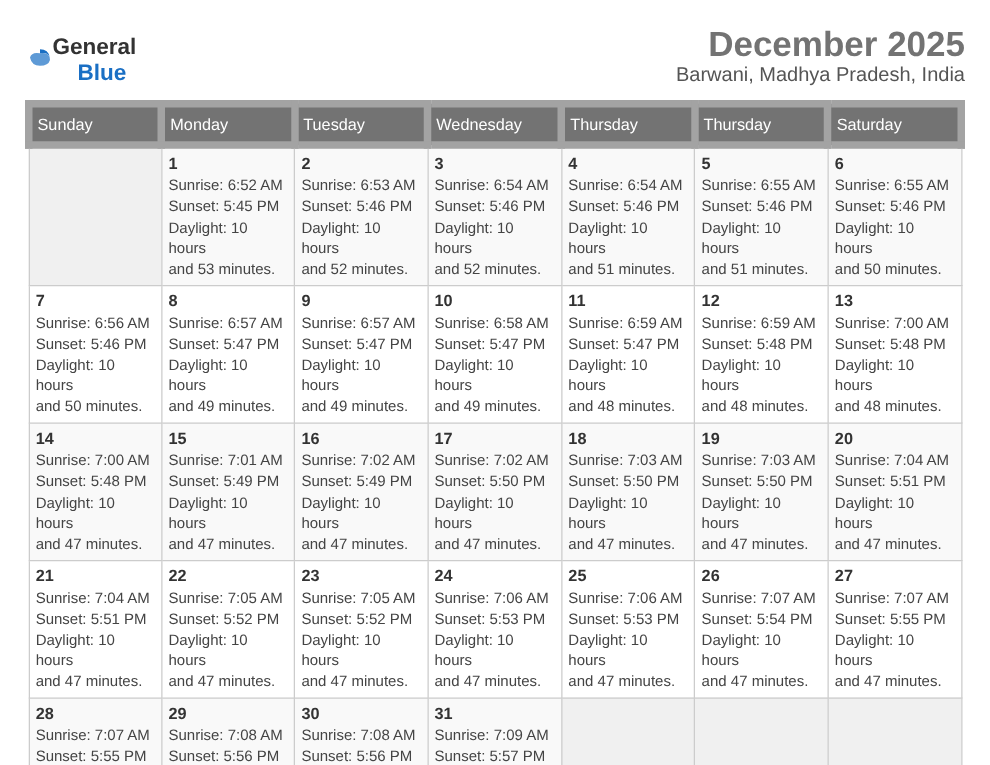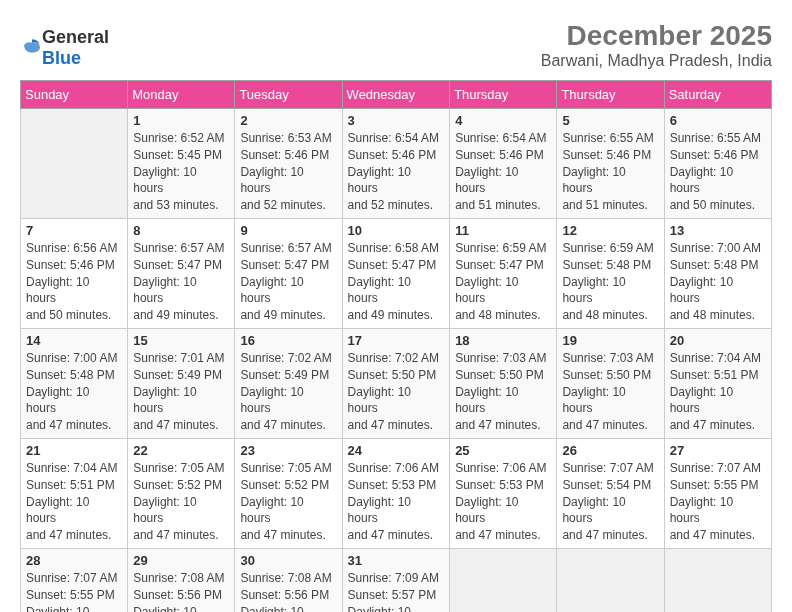--- a/index.html
+++ b/index.html
@@ -19,21 +19,21 @@
     .logo {
       display: flex;
       align-items: center;
     }
     .logo-text {
       font-size: 18px;
       font-weight: bold;
       line-height: 1.2;
     }
     .logo-general { color: #333; }
-    .logo-blue { color: #1a6fc4; }
+    .logo-blue { color: #1a6fc4; margin-left: 20px; }
     .logo-icon {
       width: 20px;
       height: 20px;
       margin-left: 2px;
     }
     .title-area {
       text-align: right;
     }
     .month-title {
       font-size: 28px;
@@ -43,27 +43,27 @@
     .subtitle {
       font-size: 16px;
       color: #555;
     }
     table {
       width: 100%;
       border-collapse: collapse;
       font-size: 11px;
     }
     thead tr th {
-      background-color: #ec4899;
+      background-color: #737373;
       color: #fff;
       padding: 6px 4px;
       text-align: left;
       font-size: 13px;
       font-weight: normal;
-      border: 1px solid #a3a3a3;
+      border: 6px solid #a3a3a3;
     }
     tbody tr td {
       border: 1px solid #ccc;
       vertical-align: top;
       padding: 4px 5px;
       width: 108px;
       min-height: 80px;
       height: 90px;
     }
     tbody tr:nth-child(odd) td {

